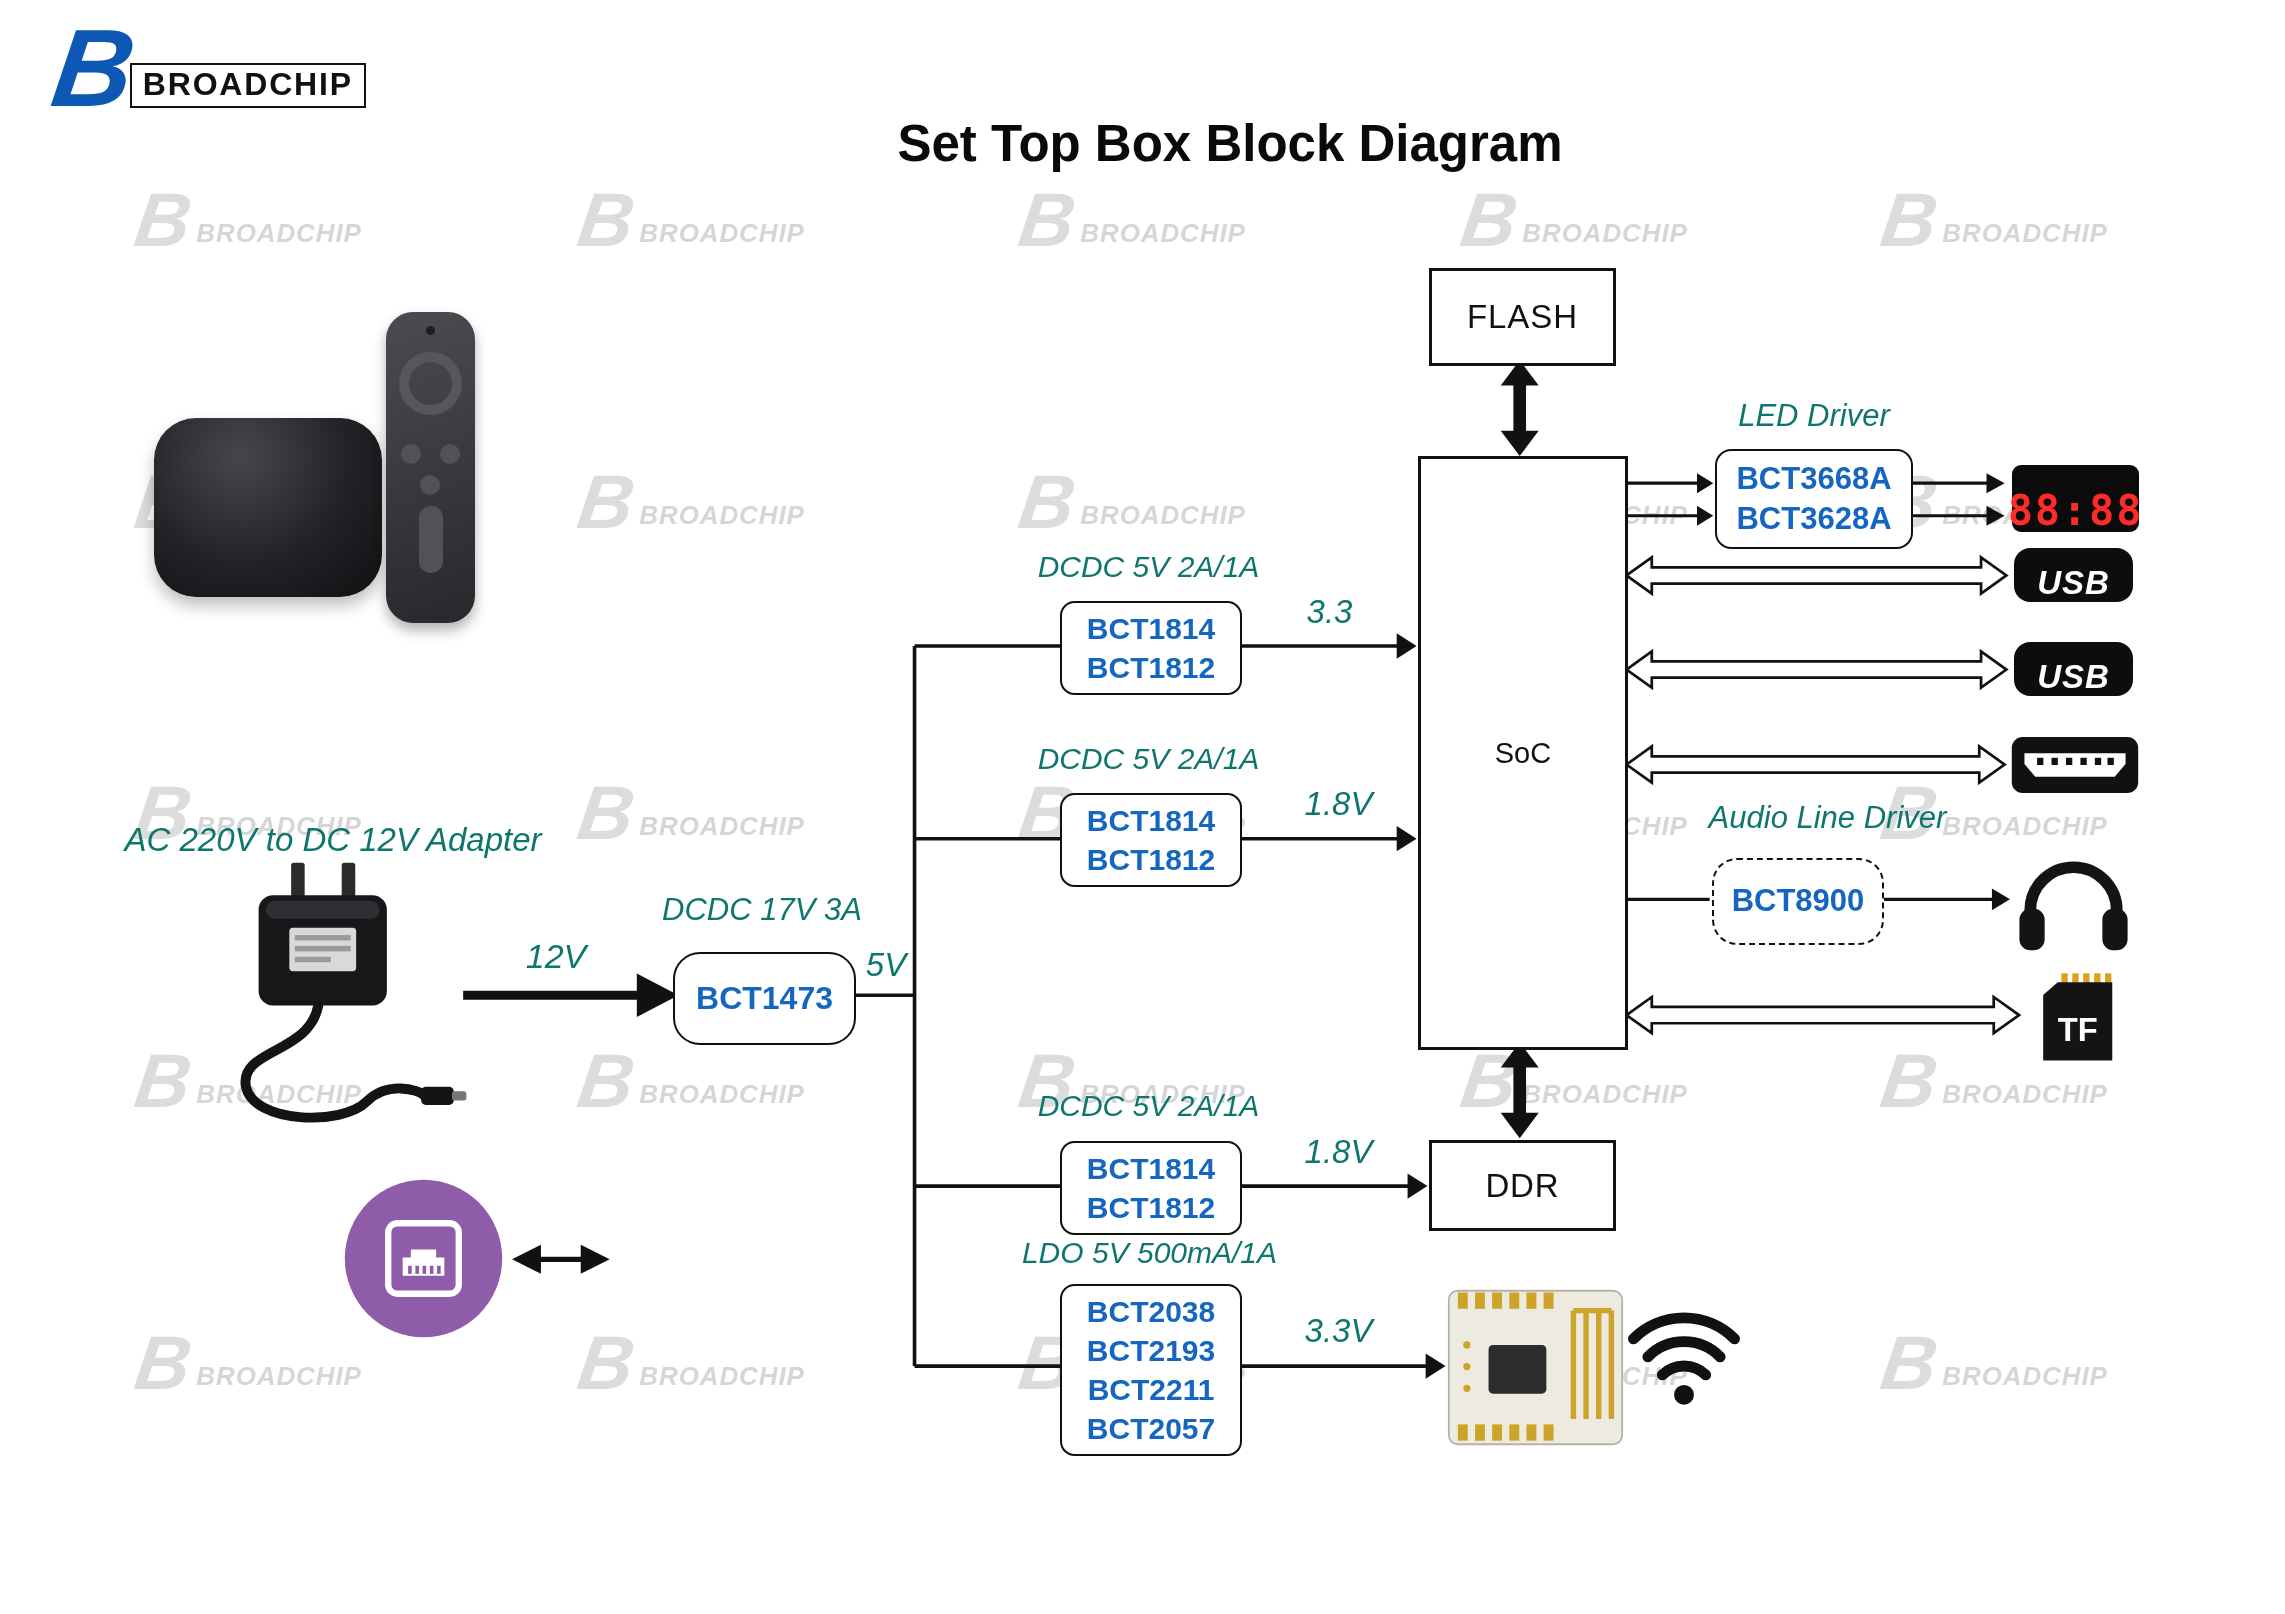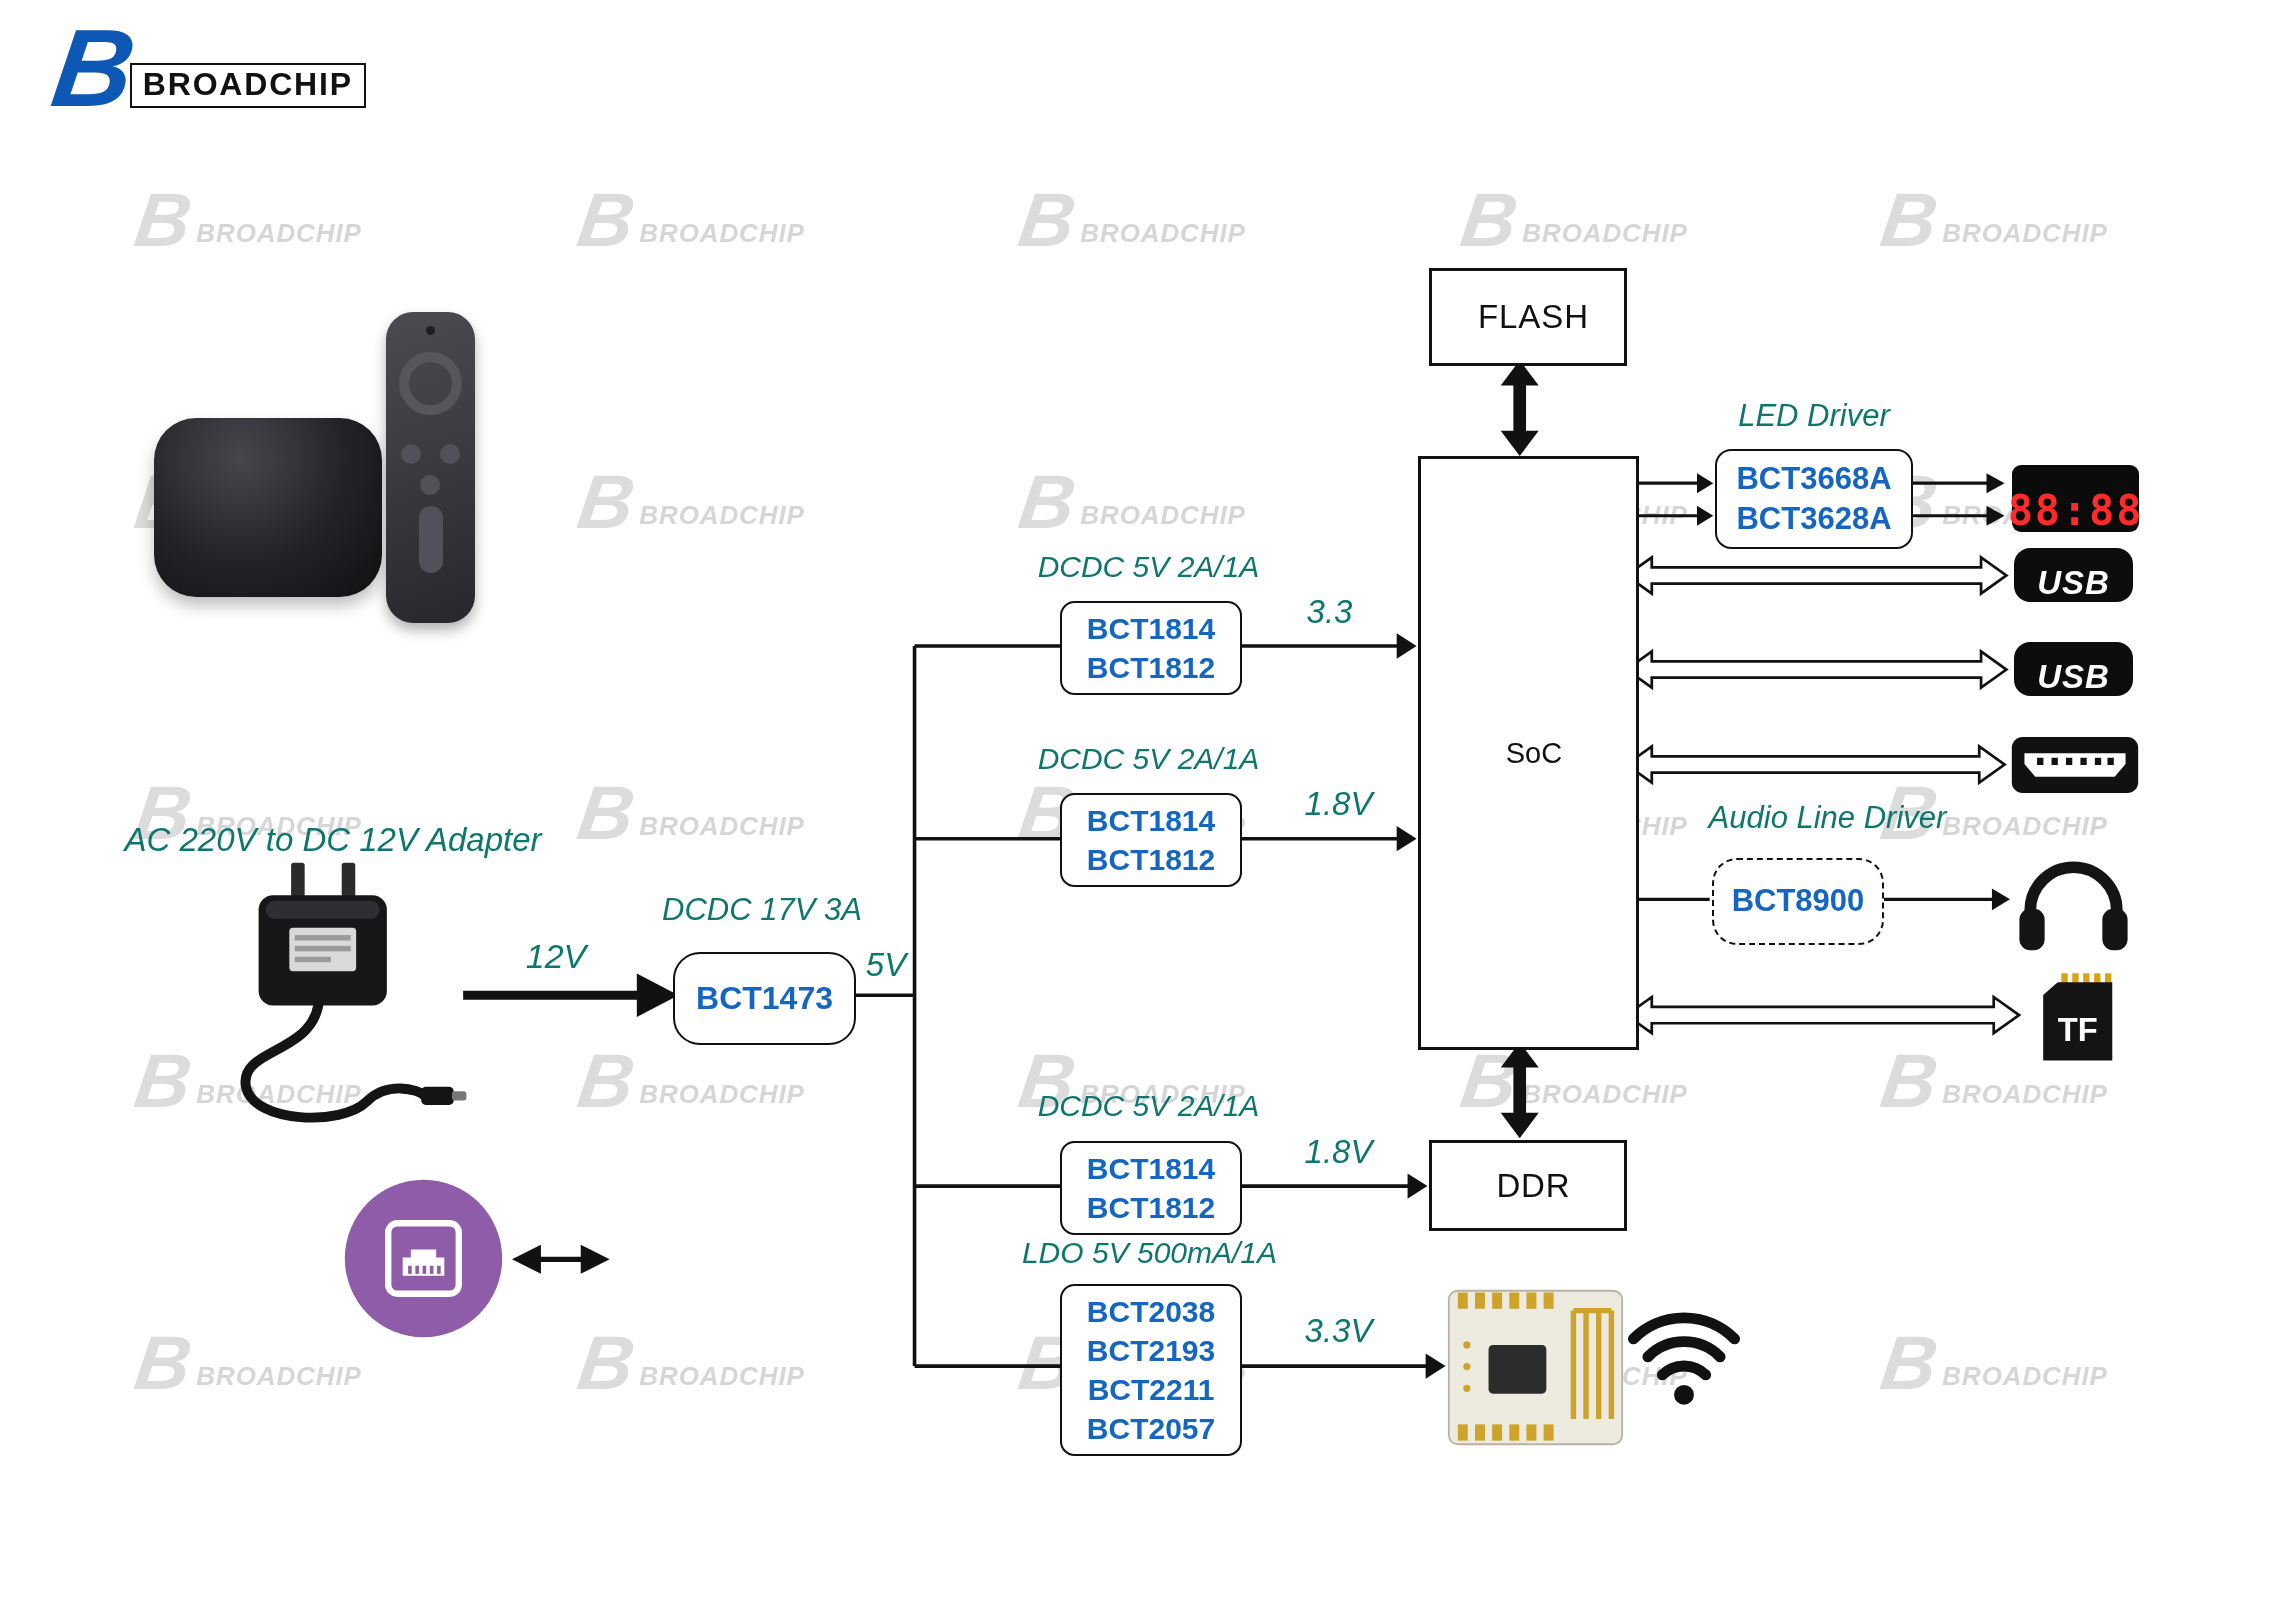--- a/index.html
+++ b/index.html
@@ -19,21 +19,21 @@
   .logo{position:absolute;z-index:3;display:flex;align-items:flex-end;}
   .logo-b{font-size:110px;line-height:.8;font-weight:900;font-style:italic;color:#0d57b5;transform:skewX(-8deg);}
   .logo-text{border:2.7px solid #111;padding:0.9px 11px 2.7px;font-weight:900;font-size:32px;letter-spacing:1.8px;color:#111;margin-left:-3.6px;margin-bottom:3.6px;}
 
   .title{position:absolute;z-index:2;font-size:51px;font-weight:800;text-align:center;color:#0a0a0a;}
 
   .lbl{position:absolute;z-index:2;text-align:center;color:#0f766e;font-style:italic;}
 
   
   .blk{position:absolute;z-index:2;background:#fff;border:3.2px solid #111;
-       display:flex;align-items:center;justify-content:center;font-size:33px;letter-spacing:0.9px;padding-left:11px;}
+       display:flex;align-items:center;justify-content:center;font-size:33px;letter-spacing:0.9px;}
   .blk.big{border-width:3.6px;font-size:29px;letter-spacing:0;}
 
   
   .chipbox{position:absolute;z-index:2;background:#fff;border:2.7px solid #111;border-radius:14.5px;
            display:flex;flex-direction:column;align-items:center;justify-content:center;
            color:var(--chip-blue,#1566c0);font-weight:700;font-size:30px;line-height:1.3;}
   .chipbox.dashed{border-style:dashed;border-radius:25px;}
 
   
   .stb{position:absolute;left:154px;top:299px;width:344px;height:335px;z-index:2;}
@@ -239,20 +239,21 @@
       <polygon points="598,1376 566,1392 598,1408" fill="#111"></polygon>
       <polygon points="642,1376 674,1392 642,1408" fill="#111"></polygon>
     </g>
   </svg>
 
   <div class="logo" style="left:54px;top:23.5px;">
     <span class="logo-b">B</span>
     <span class="logo-text">BROADCHIP</span>
   </div>
 
+  <div class="title" style="left:868px;top:114px;width:724px;">Set Top Box Block Diagram</div>
 
   <div class="stb">
     <div class="stb-box"></div>
     <div class="remote">
       <div class="r-mic"></div>
       <div class="r-ring"></div>
       <div class="r-dot" style="left:14.5px;top:132px;"></div>
       <div class="r-dot" style="left:54px;top:132px;"></div>
       <div class="r-dot" style="left:34px;top:163px;"></div>
       <div class="r-pill"></div>

